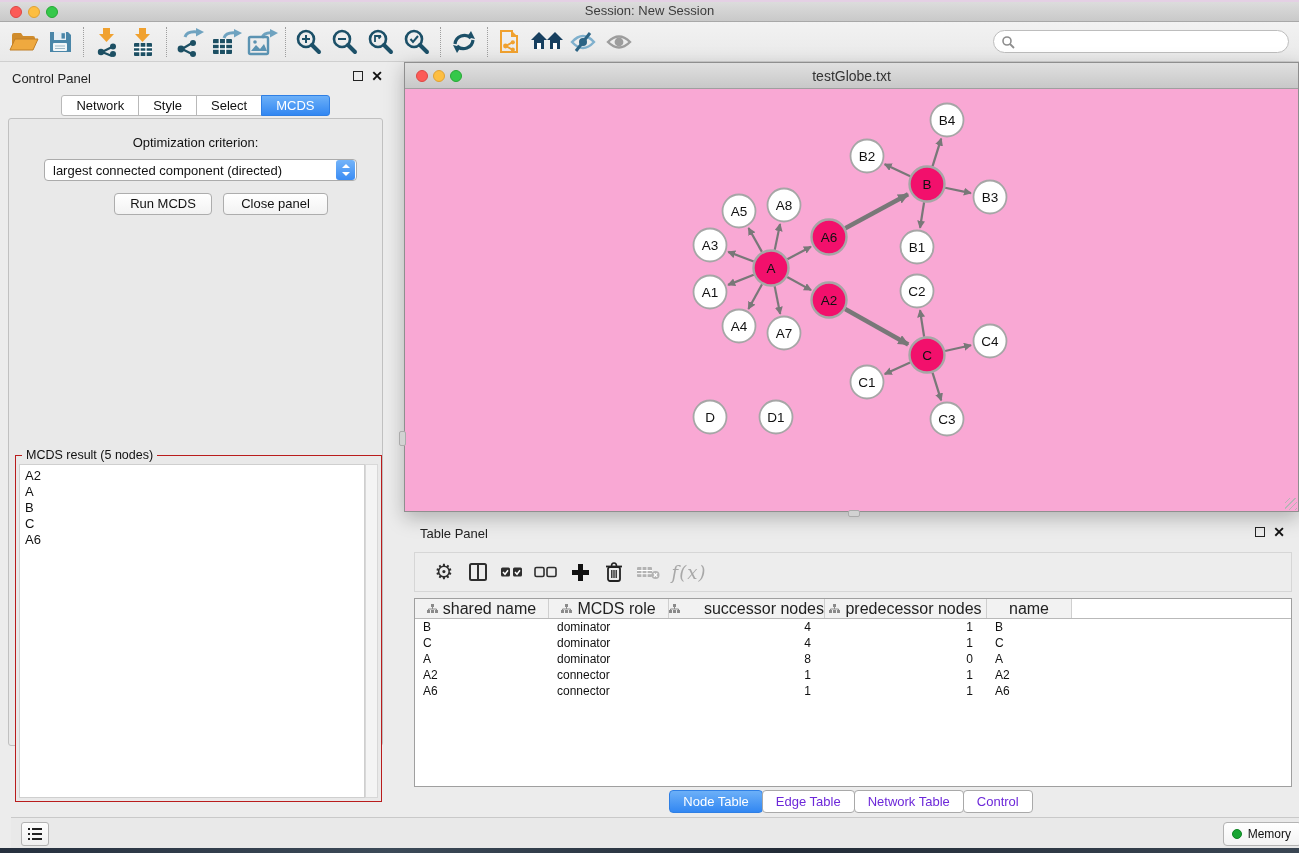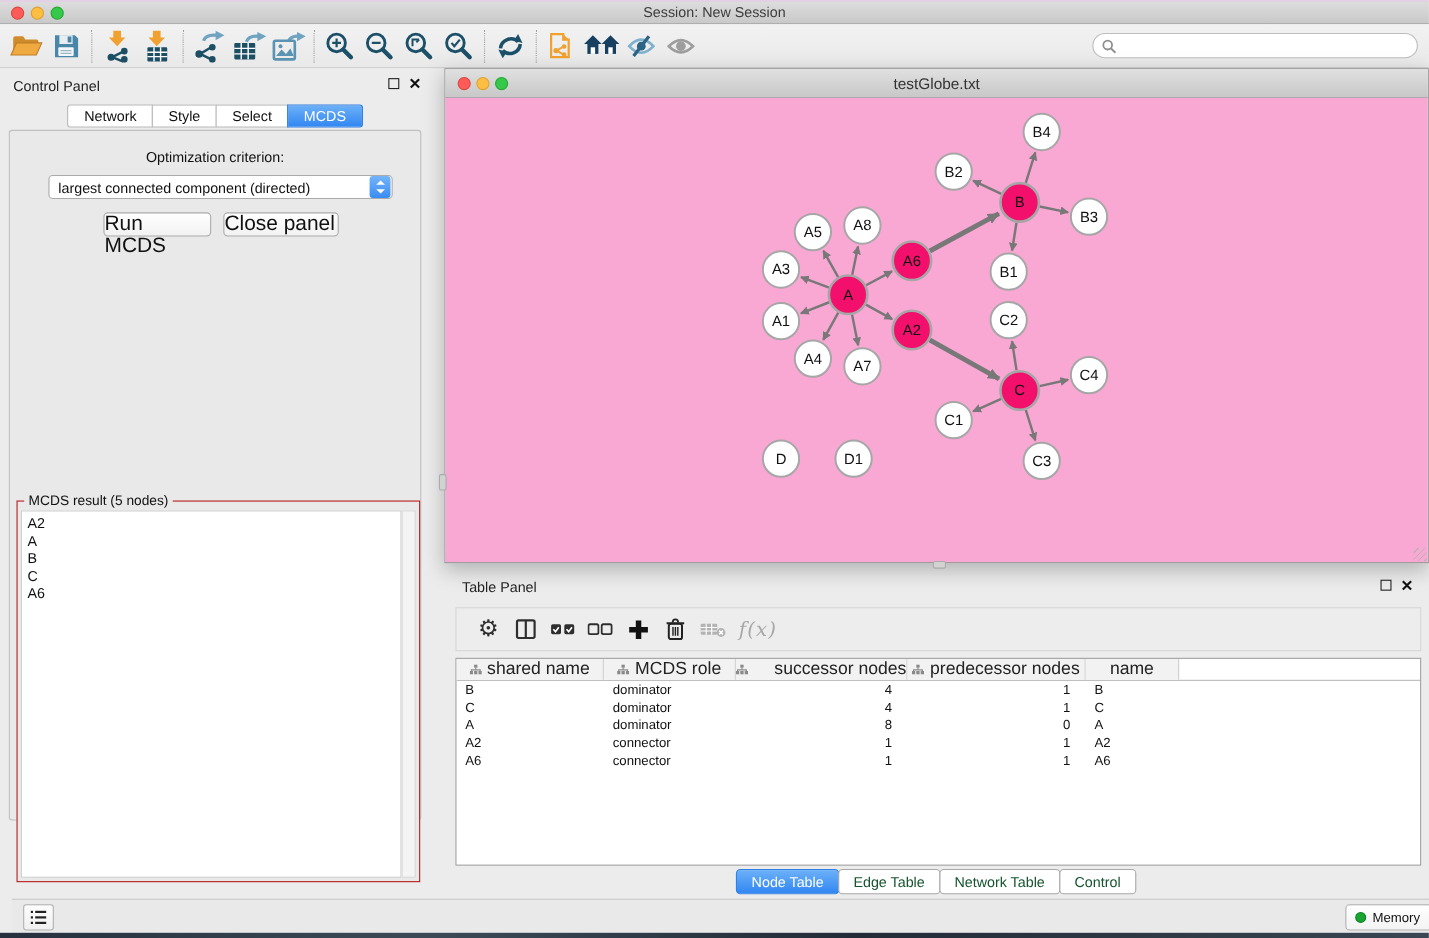--- a/index.html
+++ b/index.html
@@ -44,21 +44,21 @@
     background:#e9e9e9; border:1px solid #c0c0c0; border-radius:3px; }
   .opt-label { position:absolute; left:0; right:0; top:16px; text-align:center; color:#111; }
   .cselect { position:absolute; left:35px; top:40px; width:313px; height:22px; background:#fff;
     border:1px solid #ababab; border-radius:4px; display:flex; align-items:center; }
   .cselect .val { flex:1; padding-left:8px; font-size:13px; white-space:nowrap; overflow:hidden; }
   .cselect .step { width:19px; height:20px; border-radius:3px; margin-right:1px;
     background:linear-gradient(#74b4f9,#3a8cf4); position:relative; }
   .cselect .step:before { content:""; position:absolute; left:5.5px; top:4px; border:4px solid transparent; border-bottom:4.5px solid #fff; border-top:none; }
   .cselect .step:after  { content:""; position:absolute; left:5.5px; bottom:4px; border:4px solid transparent; border-top:4.5px solid #fff; border-bottom:none; }
   .btn { position:absolute; top:74px; height:22px; background:linear-gradient(#ffffff,#f2f2f2);
-    border:1px solid #adadad; border-radius:4px; font-size:19px; line-height:20px; color:#111; }
+    border:1px solid #adadad; border-radius:4px; font-size:13px; text-align:center; line-height:20px; color:#111;margin-left:20px; }
   .resultbox { position:absolute; left:6px; top:336px; width:367px; height:347px;
     border:1px solid #b91c1c; background:#e9e9e9; }
   .resultbox .legend { position:absolute; left:6px; top:-8px; background:#e9e9e9; padding:0 4px; font-size:12.5px; }
   .resultlist { position:absolute; left:3px; top:8px; right:16px; bottom:3px; background:#fff; border:1px solid #cfcfcf;
     font-size:13px; padding:3px 0 0 5px; line-height:16px; overflow:hidden; }
   .resultscroll { position:absolute; right:3px; top:8px; width:13px; bottom:3px; background:#f4f4f4; border:1px solid #d8d8d8; }
 
   
   .netwin { position:absolute; left:404px; top:62px; width:895px; height:450px;
     background:#fff; border:1px solid #8f8f8f; box-shadow:0 6px 18px rgba(0,0,0,0.25); }
@@ -81,21 +81,21 @@
   .ttbtn { display:inline-flex; align-items:center; justify-content:center; width:34px; height:32px; }
   .fx { font-family:"DejaVu Serif", serif; font-style:italic; font-size:18px; color:#a8a8a8; letter-spacing:1px; }
   .gear-glyph { font-size:21px; color:#2e2e2e; line-height:20px; }
   .ttable { position:absolute; left:10px; top:78px; width:878px; height:189px; background:#fff; border:1px solid #9f9f9f; overflow:hidden; }
   .thead { display:flex; height:20px; border-bottom:1px solid #b9b9b9; font-size:16px; }
   .th { background:#f2f2f2; border-right:1px solid #cfcfcf; display:flex; align-items:center; justify-content:center; gap:5px; color:#222; }
   .trow { display:flex; height:16px; font-size:12px; align-items:center; }
   .td { white-space:nowrap; overflow:hidden; }
   .ttabs { position:absolute; left:0; right:0; top:270px; display:flex; justify-content:center; }
   .ttab { height:23px; padding:0 13px; background:#fff; border:1px solid #a9a9a9; margin-left:-1px;
-    font-size:13px; display:flex; align-items:center; color:#14532d; border-radius:4px; }
+    font-size:13px; display:flex; align-items:center; color:#6d28d9; border-radius:4px; }
   .ttab.selected { background:linear-gradient(#6cb0f8,#3287f2); border-color:#2f7fe4; color:#fff; }
 
   
   .statusbar { position:absolute; left:0; top:817px; width:1299px; height:31px; background:#e9e9e9; border-top:1px solid #c9c9c9;margin-left:11px; }
   .listbtn { position:absolute; left:10px; top:4px; width:28px; height:24px; background:linear-gradient(#fdfdfd,#f0f0f0);
     border:1px solid #b3b3b3; border-radius:3px; display:flex; align-items:center; justify-content:center; }
   .membtn { position:absolute; right:8px; top:4px; height:24px; padding:0 10px 0 8px; background:linear-gradient(#ffffff,#f3f3f3);
     border:1px solid #b3b3b3; border-radius:4px; display:flex; align-items:center; gap:6px; font-size:12px; }
   .memdot { width:10px; height:10px; border-radius:50%; background:#18a532; border:1px solid #0e8424; }
   .wallpaper { position:absolute; left:0; top:848px; width:1299px; height:5px;

